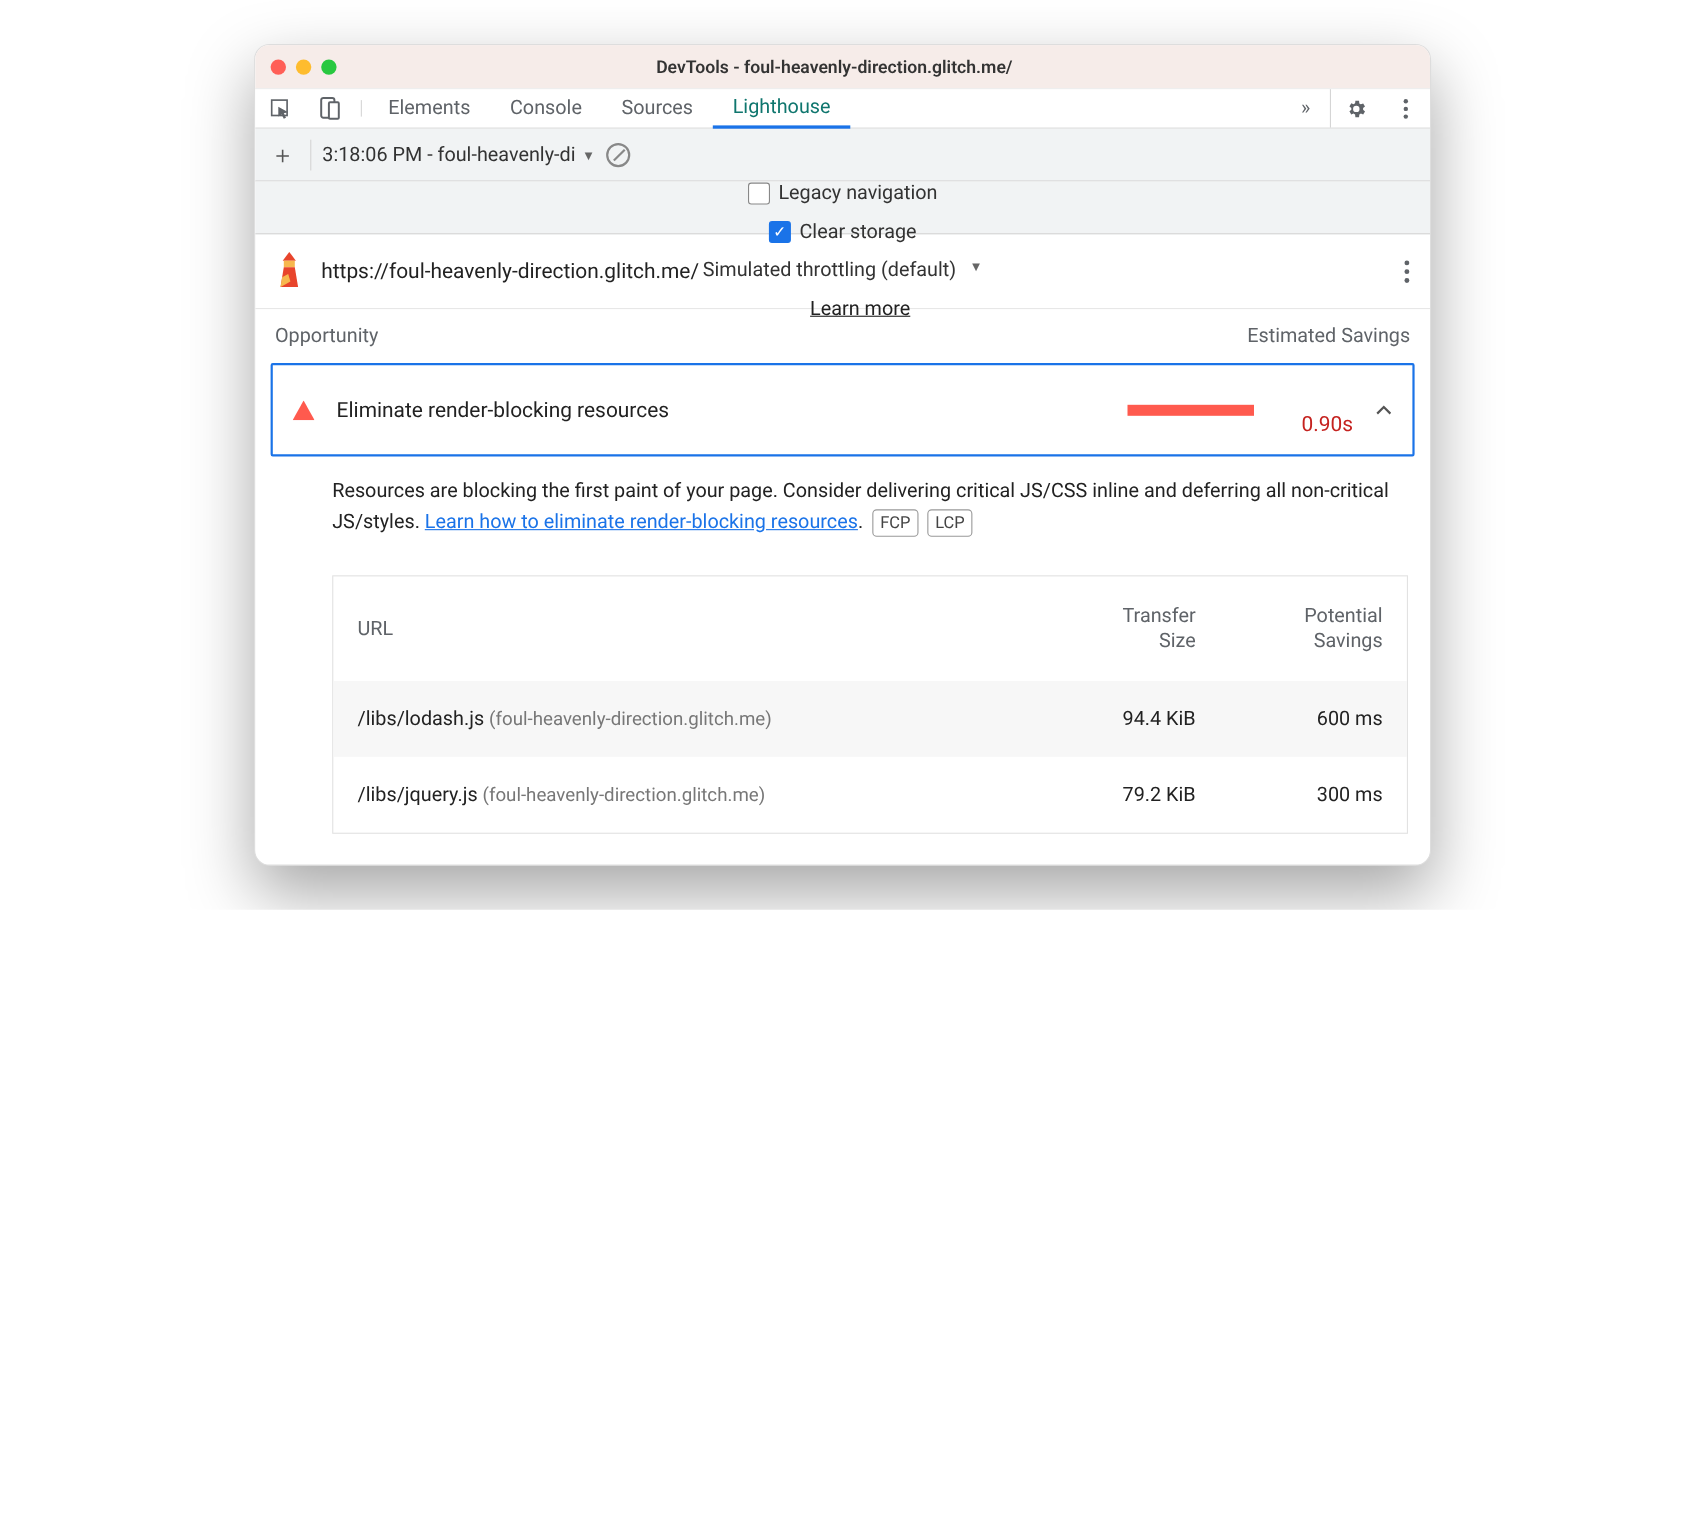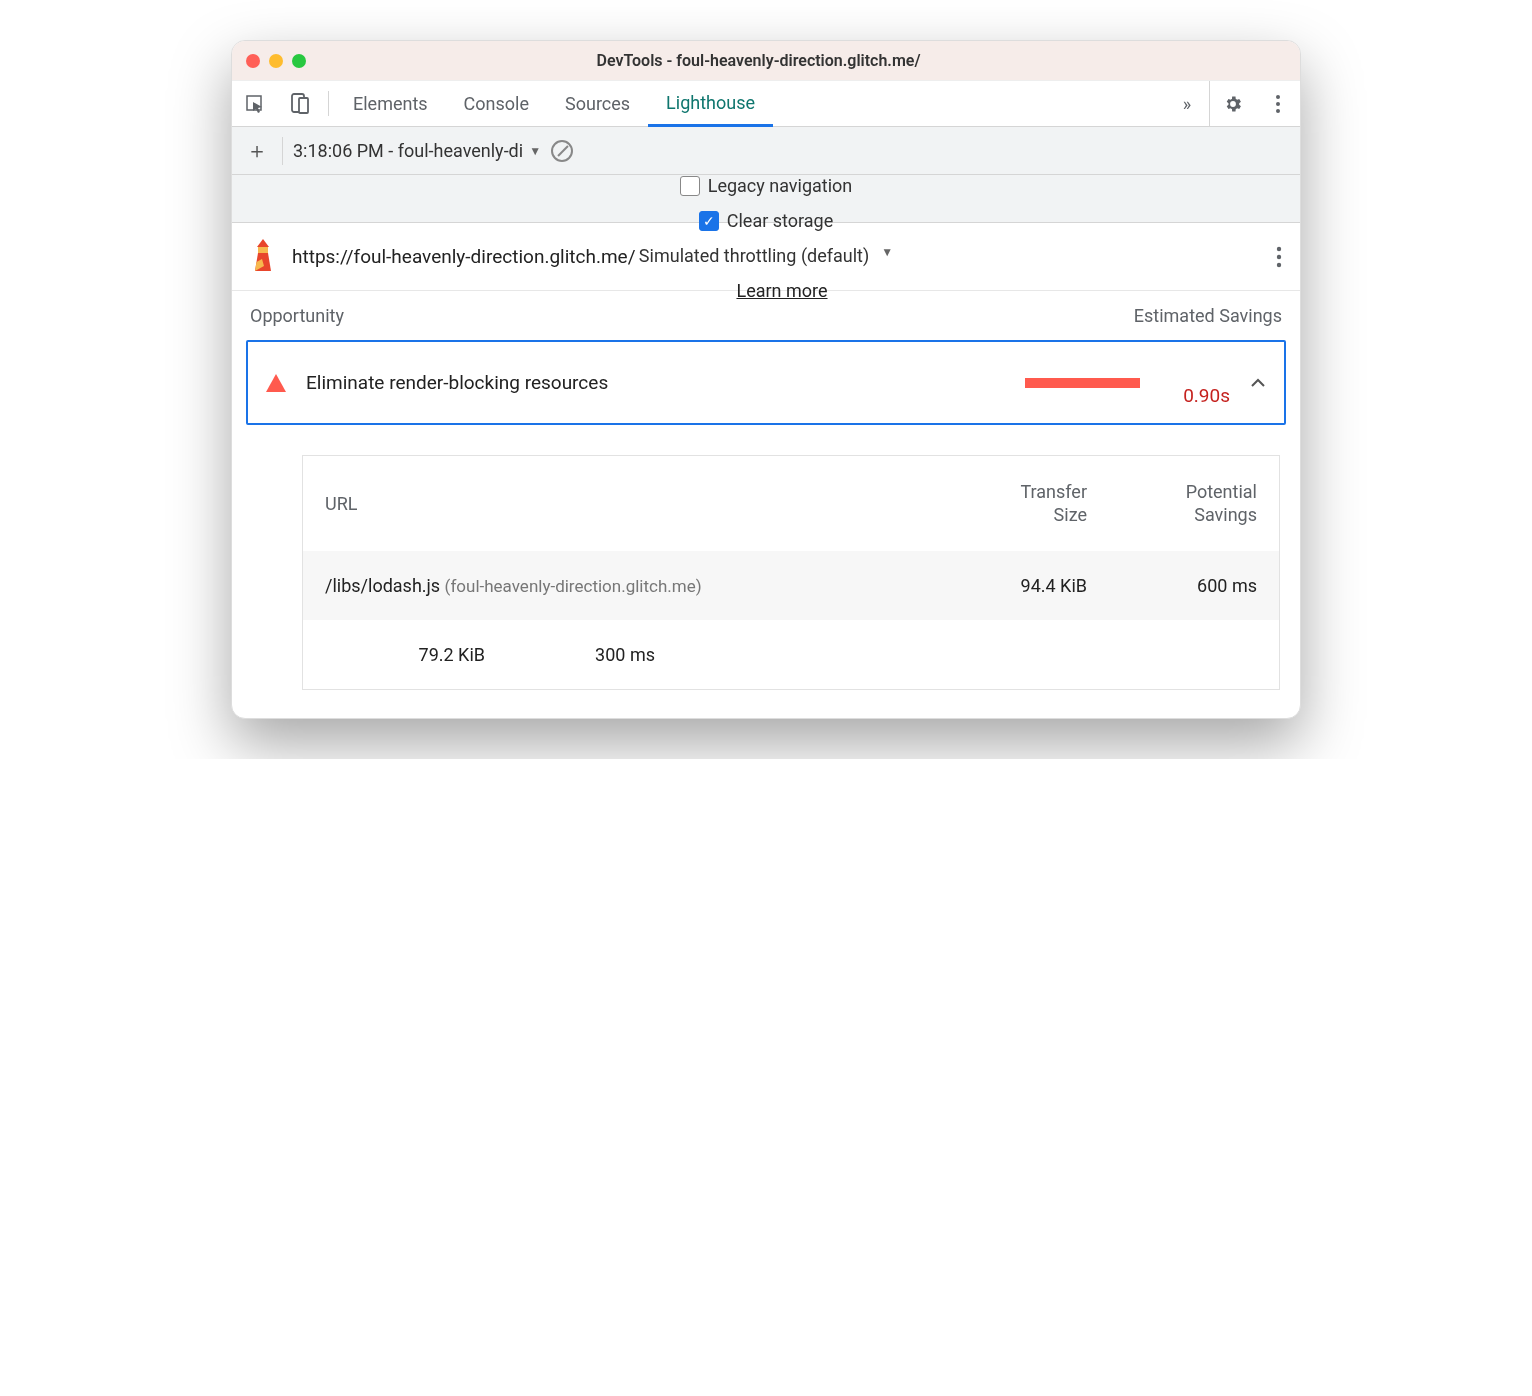--- a/index.html
+++ b/index.html
@@ -39,21 +39,21 @@
     position: absolute;
     left: 0; right: 15px;
     text-align: center;
     font-size: 16px;
     font-weight: 600;
     color: #333;
     pointer-events: none;
   }
   
   .tabsbar {
-    height: 46px;
+    height: 36px;
     display: flex;
     align-items: stretch;
     border-bottom: 1px solid #d5d5d5;
     background: #fff;
     font-size: 18px;
     color: #5f6368;
   }
   .icon-btn {
     width: 45px;
     display: flex; align-items:center; justify-content:center;
@@ -331,38 +331,47 @@
     <span class="audit-title">Eliminate render-blocking resources</span>
     <span class="audit-bar"></span>
     <span class="audit-value">0.90s</span>
     <span class="audit-chevron">
       <svg width="16" height="10" viewBox="0 0 16 10" fill="none" stroke="#555" stroke-width="2">
           <polyline points="2,8 8,2 14,8"></polyline>
         </svg>
     </span>
   </div>
 
+  <div class="audit-desc">
+    <span>Resources are blocking the first paint of your page. Consider delivering critical JS/CSS inline and deferring all non-critical JS/styles. </span><a>Learn how to eliminate render-blocking resources</a>.
+    <span class="chip">FCP</span>
+    <span class="chip">LCP</span>
+  </div>
 
   <div class="tbl">
     <div class="tbl-head">
       <div class="tbl-row">
         <div class="col-url">URL</div>
         <div class="col-size">Transfer<br>Size</div>
         <div class="col-save">Potential<br>Savings</div>
       </div>
     </div>
     <div class="tbl-body">
       <div class="tbl-row">
         <div class="col-url">
           <span>/libs/lodash.js</span>
           <span class="url-host">(foul-heavenly-direction.glitch.me)</span>
         </div>
         <div class="col-size">94.4 KiB</div>
         <div class="col-save">600 ms</div>
       </div>
       <div class="tbl-row">
+        <div class="col-url">
+          <span>/libs/jquery.js</span>
+          <span class="url-host">(foul-heavenly-direction.glitch.me)</span>
+        </div>
         <div class="col-size">79.2 KiB</div>
         <div class="col-save">300 ms</div>
       </div>
     </div>
   </div>
 
 </div>
 
 </body></html>

